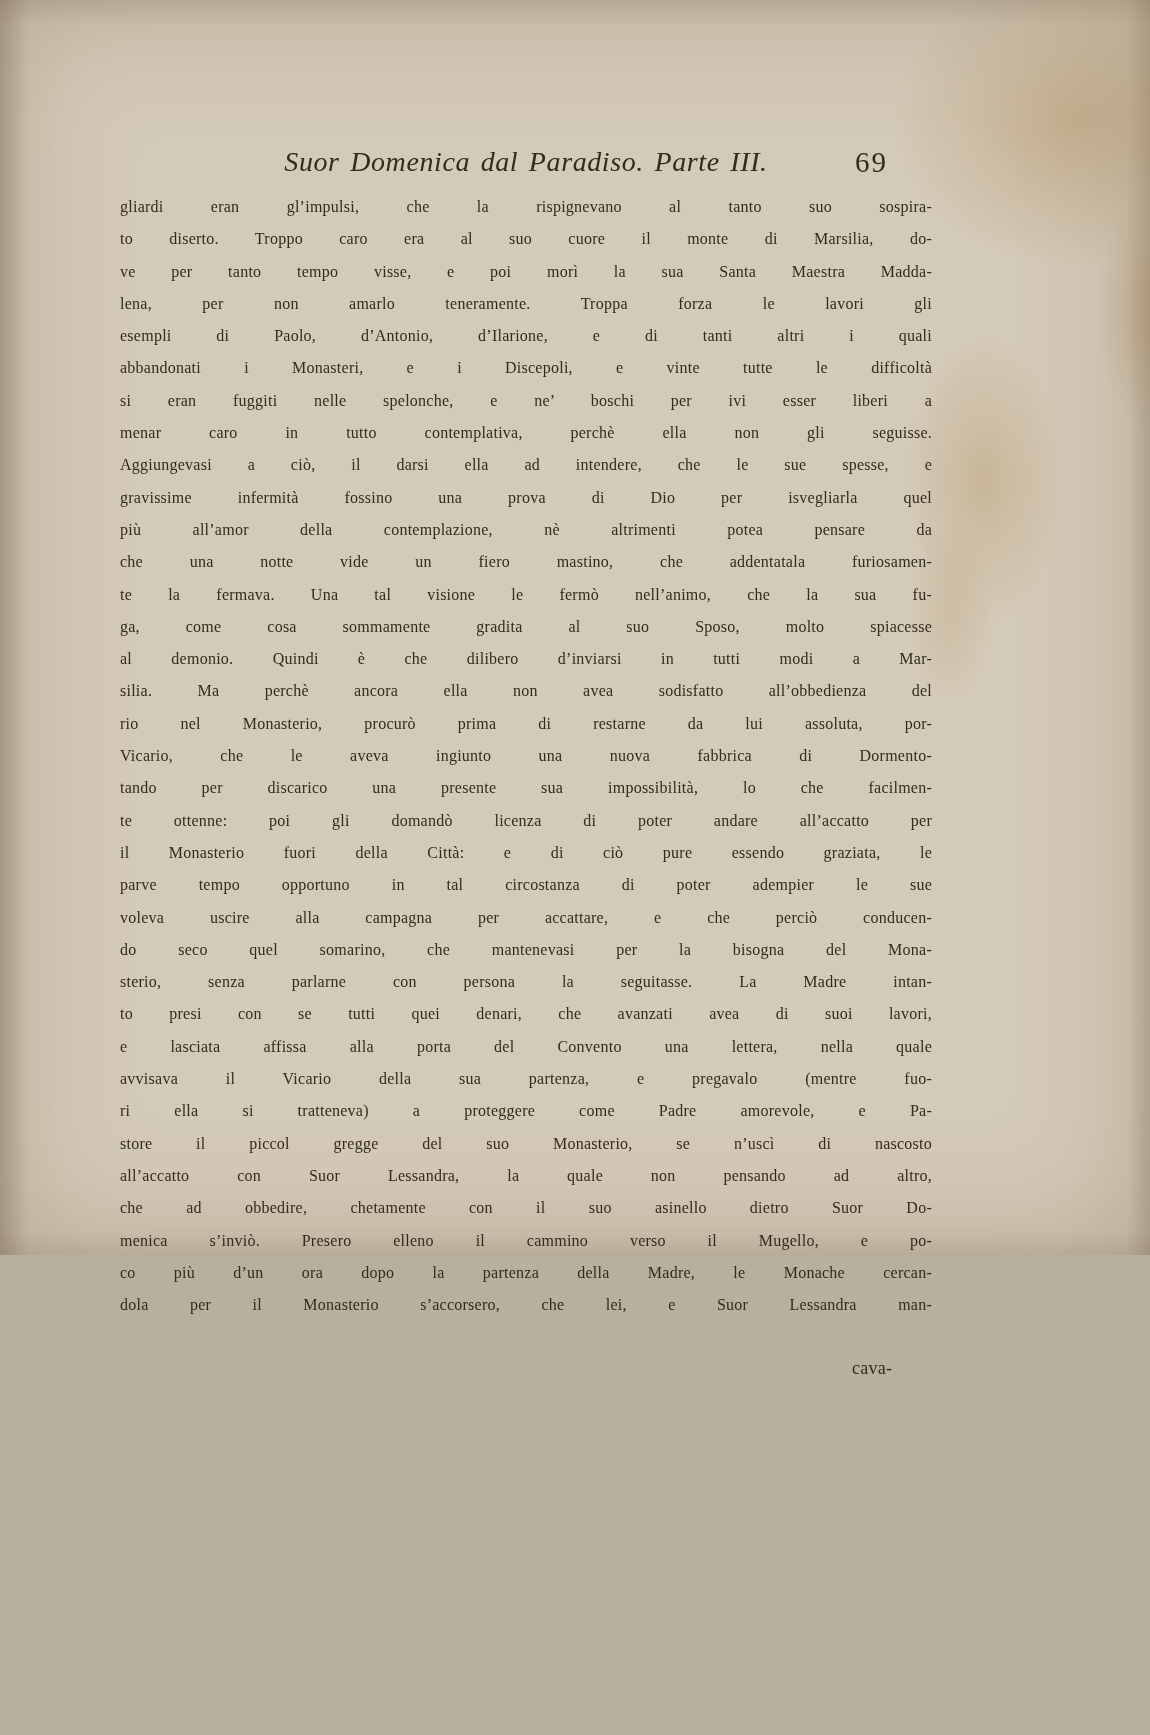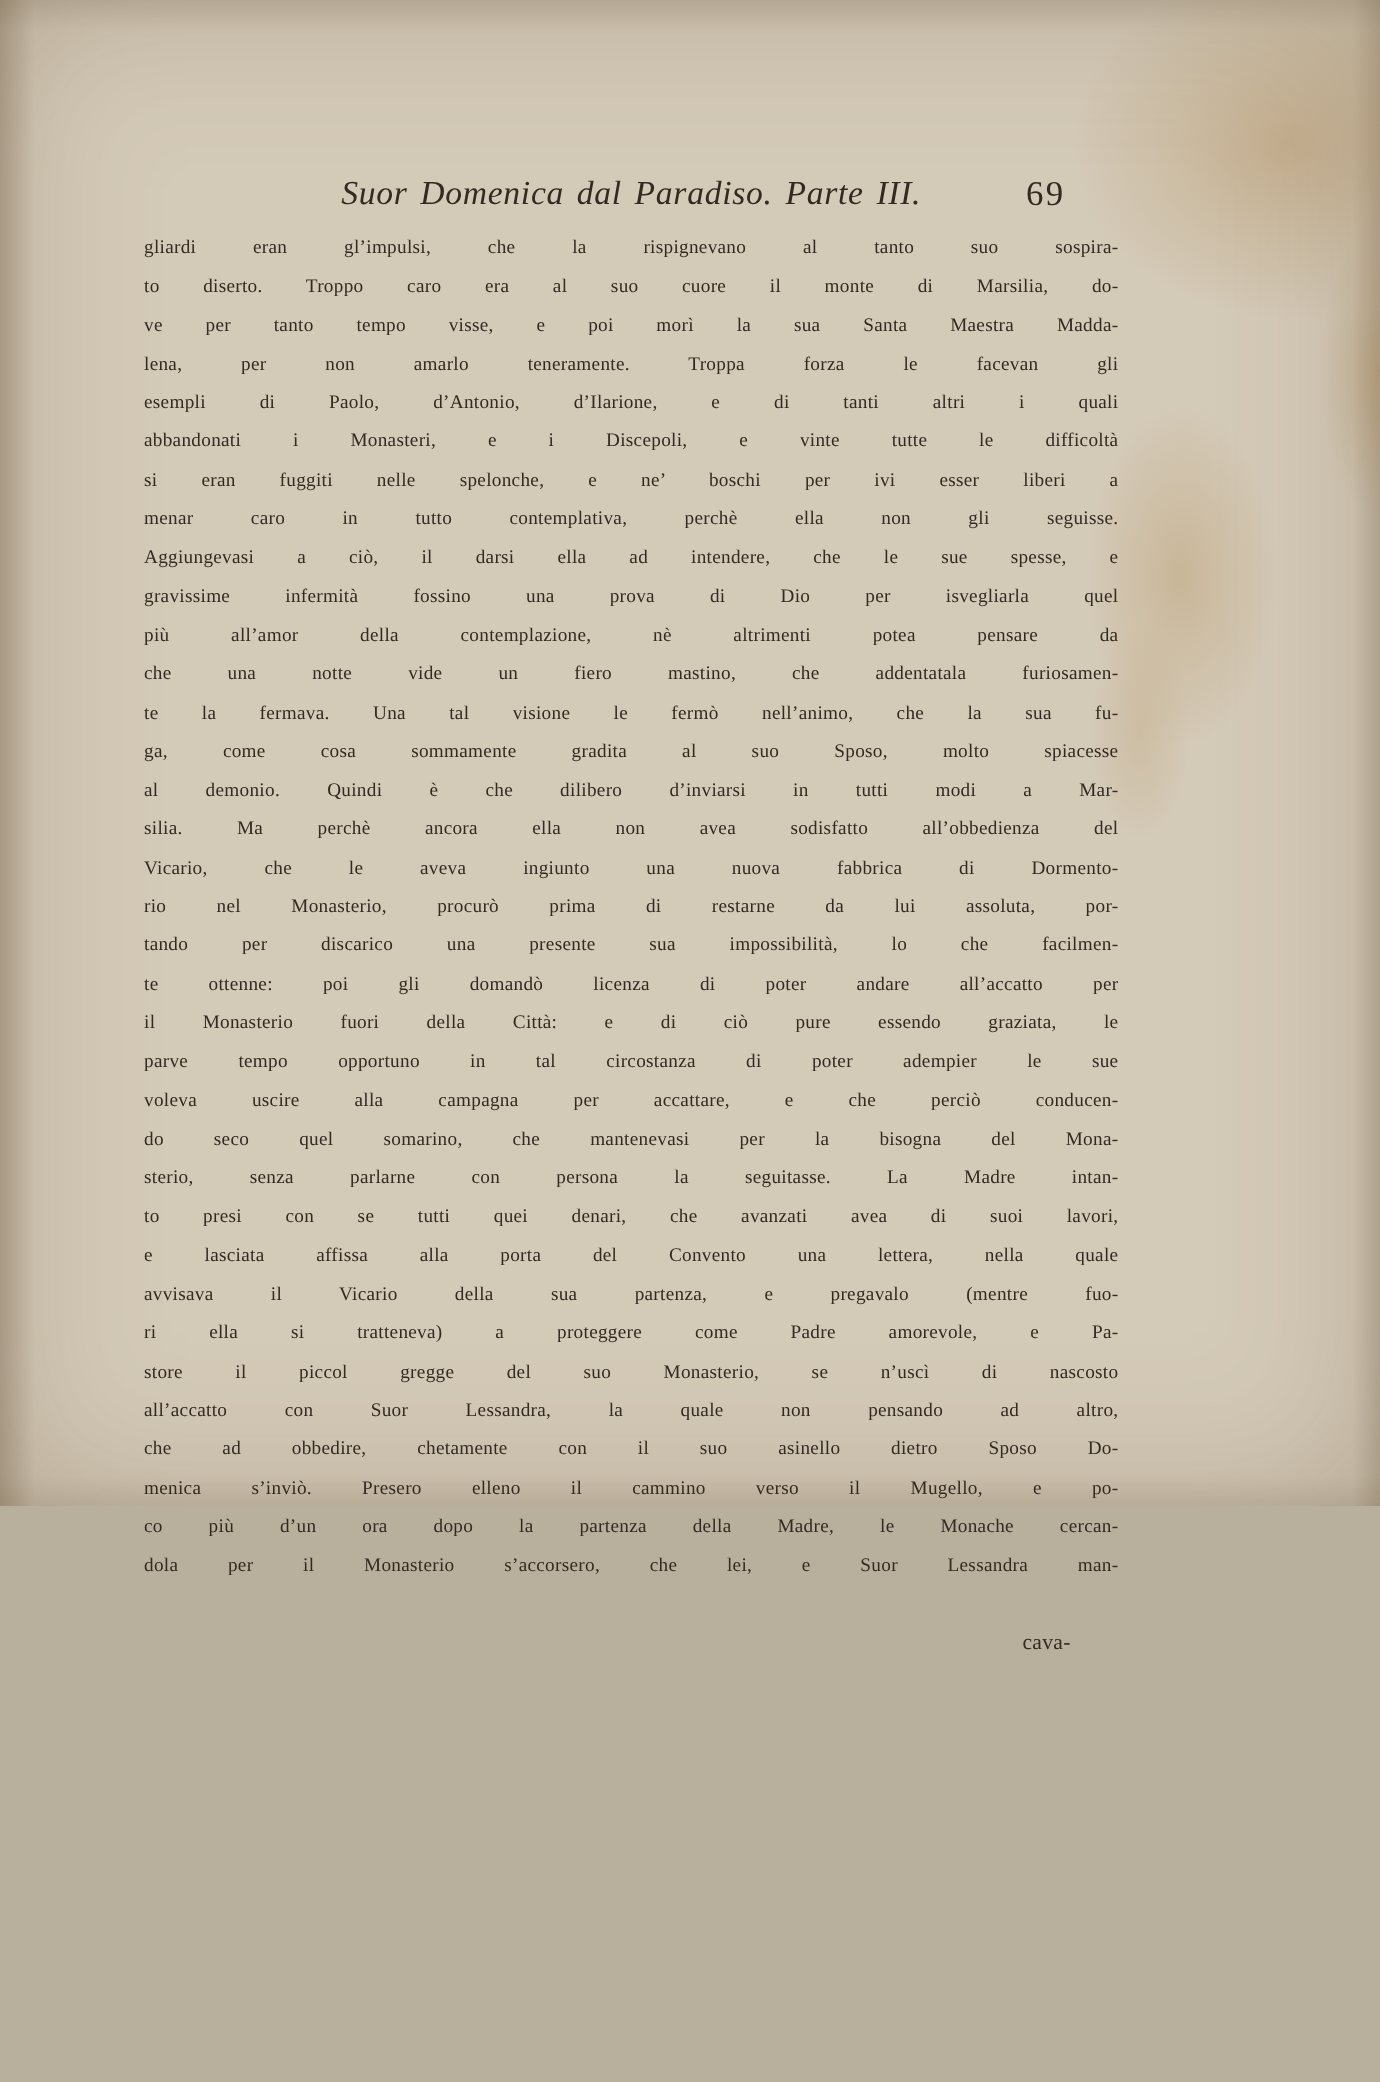--- a/index.html
+++ b/index.html
@@ -89,49 +89,49 @@
 
     <div class="header">
       <span class="running-title">Suor Domenica dal Paradiso. Parte III.</span>
       <span class="page-number">69</span>
     </div>
 
     <div class="body-block">
         <div class="line">gliardi eran gl’impulsi, che la rispignevano al tanto suo sospira-</div>
         <div class="line">to diserto. Troppo caro era al suo cuore il monte di Marsilia, do-</div>
         <div class="line">ve per tanto tempo visse, e poi morì la sua Santa Maestra Madda-</div>
-        <div class="line">lena, per non amarlo teneramente. Troppa forza le facevan gli</div>
+        <div class="line">lena, per non amarlo teneramente. Troppa forza le lavori gli</div>
         <div class="line">esempli di Paolo, d’Antonio, d’Ilarione, e di tanti altri i quali</div>
         <div class="line">abbandonati i Monasteri, e i Discepoli, e vinte tutte le difficoltà</div>
         <div class="line">si eran fuggiti nelle spelonche, e ne’ boschi per ivi esser liberi a</div>
         <div class="line">menar caro in tutto contemplativa, perchè ella non gli seguisse.</div>
         <div class="line">Aggiungevasi a ciò, il darsi ella ad intendere, che le sue spesse, e</div>
         <div class="line">gravissime infermità fossino una prova di Dio per isvegliarla quel</div>
         <div class="line">più all’amor della contemplazione, nè altrimenti potea pensare da</div>
         <div class="line">che una notte vide un fiero mastino, che addentatala furiosamen-</div>
         <div class="line">te la fermava. Una tal visione le fermò nell’animo, che la sua fu-</div>
         <div class="line">ga, come cosa sommamente gradita al suo Sposo, molto spiacesse</div>
         <div class="line">al demonio. Quindi è che dilibero d’inviarsi in tutti modi a Mar-</div>
         <div class="line">silia. Ma perchè ancora ella non avea sodisfatto all’obbedienza del</div>
+        <div class="line">rio nel Monasterio, procurò prima di restarne da lui assoluta, por-</div>
         <div class="line">Vicario, che le aveva ingiunto una nuova fabbrica di Dormento-</div>
-        <div class="line">rio nel Monasterio, procurò prima di restarne da lui assoluta, por-</div>
         <div class="line">tando per discarico una presente sua impossibilità, lo che facilmen-</div>
         <div class="line">te ottenne: poi gli domandò licenza di poter andare all’accatto per</div>
         <div class="line">il Monasterio fuori della Città: e di ciò pure essendo graziata, le</div>
         <div class="line">parve tempo opportuno in tal circostanza di poter adempier le sue</div>
         <div class="line">voleva uscire alla campagna per accattare, e che perciò conducen-</div>
         <div class="line">do seco quel somarino, che mantenevasi per la bisogna del Mona-</div>
         <div class="line">sterio, senza parlarne con persona la seguitasse. La Madre intan-</div>
         <div class="line">to presi con se tutti quei denari, che avanzati avea di suoi lavori,</div>
         <div class="line">e lasciata affissa alla porta del Convento una lettera, nella quale</div>
         <div class="line">avvisava il Vicario della sua partenza, e pregavalo (mentre fuo-</div>
         <div class="line">ri ella si tratteneva) a proteggere come Padre amorevole, e Pa-</div>
         <div class="line">store il piccol gregge del suo Monasterio, se n’uscì di nascosto</div>
         <div class="line">all’accatto con Suor Lessandra, la quale non pensando ad altro,</div>
-        <div class="line">che ad obbedire, chetamente con il suo asinello dietro Sposo Do-</div>
+        <div class="line">che ad obbedire, chetamente con il suo asinello dietro Suor Do-</div>
         <div class="line">menica s’inviò. Presero elleno il cammino verso il Mugello, e po-</div>
         <div class="line">co più d’un ora dopo la partenza della Madre, le Monache cercan-</div>
         <div class="line">dola per il Monasterio s’accorsero, che lei, e Suor Lessandra man-</div>
       </div>
 
     <div class="catchword">cava-</div>
 
   </div>
 </div>
 

